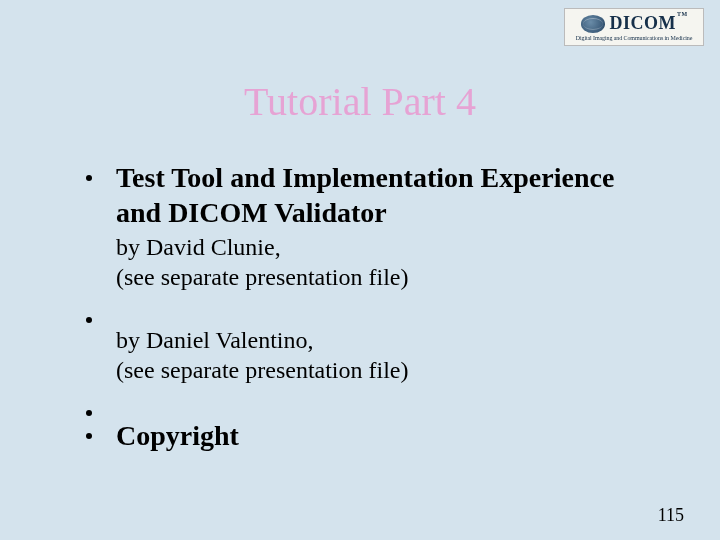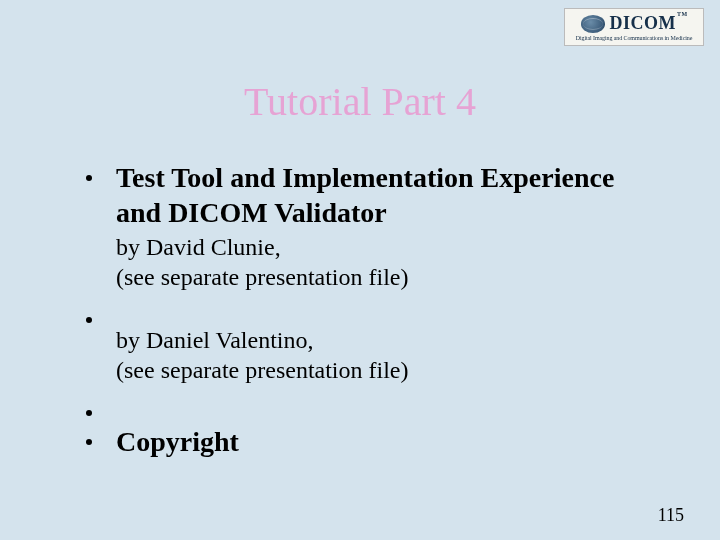--- a/index.html
+++ b/index.html
@@ -147,20 +147,20 @@
   <div class="bullet">
     <div class="dot"></div>
   </div>
   <div class="sub" style="white-space:pre-line;font-family:Liberation Serif, serif;">by Daniel Valentino,
 (see separate presentation file)</div>
 
   <div class="bullet">
     <div class="dot"></div>
   </div>
 
-  <div class="bullet" style="margin-top:8px;">
+  <div class="bullet" style="margin-top:2px;">
     <div class="dot"></div>
     <div class="bhead">Copyright</div>
   </div>
 
 </div>
 
 <div class="pagenum">115</div>
 
 </body></html>

